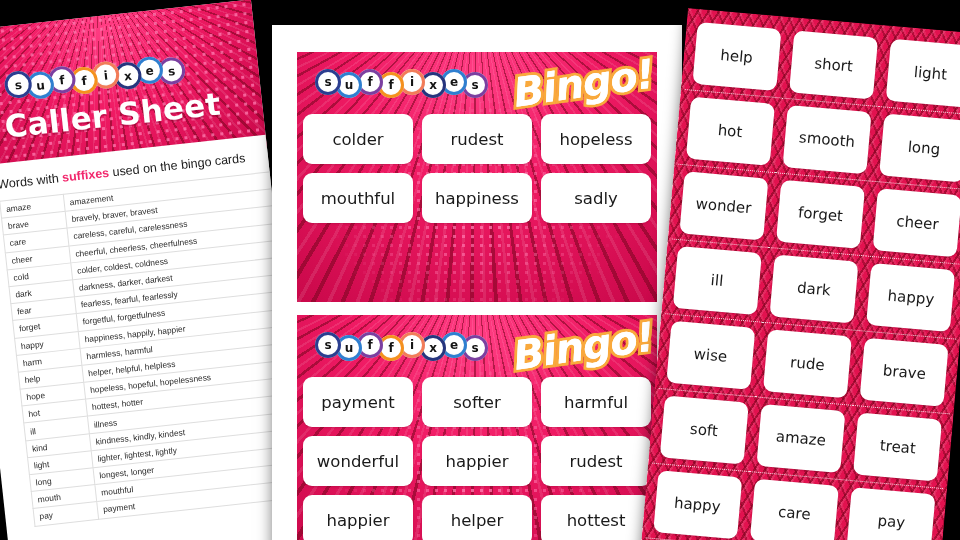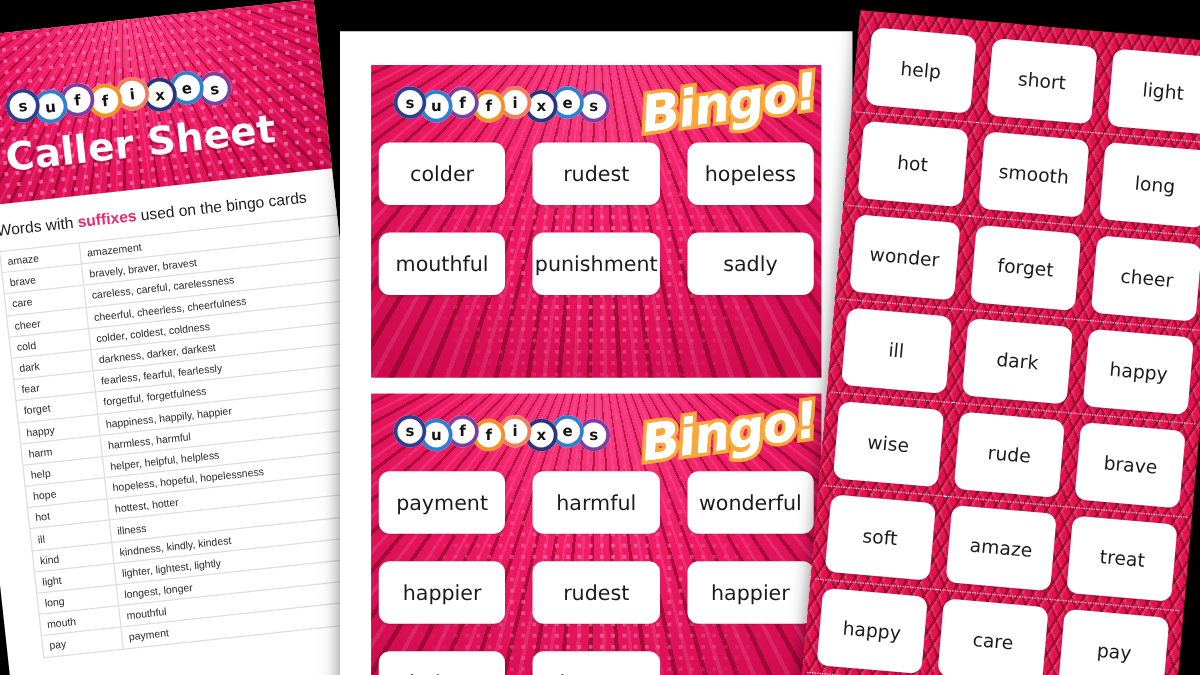--- a/index.html
+++ b/index.html
@@ -66,21 +66,21 @@
     background: #fff;
     box-shadow: 0 0 14px rgba(0,0,0,.5);
     overflow: hidden;
   }
   .bingo-card { position: relative; width: 360px; height: 250px; margin: 27px auto 0; overflow: hidden; }
   .bingo-card.second { margin-top: 13px; }
   .card-head { position: relative; height: 62px; }
   .grid3 {
     position: relative; display: grid;
     grid-template-columns: repeat(3, 1fr);
-    gap: 22px; padding: 0 6px 10px;
+    gap: 9px; padding: 0 6px 10px;
   }
   .cell {
     background: #fff; border-radius: 9px;
     height: 50px; display: flex; align-items: center; justify-content: center;
     font-size: 16.5px; color: #1a1a1a;
     font-family: "DejaVu Sans", sans-serif;
     box-shadow: 0 1px 2px rgba(120,0,40,.25);
   }
 
   
@@ -307,21 +307,21 @@
               </div>
             </div>
             <div class="bingoword" style="left: 216px; top: 8px; font-size: 40px;">Bingo!</div>
             <div class="bingoword-top" style="left: 216px; top: 8px; font-size: 40px;">Bingo!</div>
           </div>
           <div class="grid3">
             <div class="cell">colder</div>
             <div class="cell">rudest</div>
             <div class="cell">hopeless</div>
             <div class="cell">mouthful</div>
-            <div class="cell">punishment</div>
+            <div class="cell">happiness</div>
             <div class="cell">sadly</div>
           </div>
         </div>
         <div class="bingo-card pinkbg second">
           <div class="halftone"></div>
           <div class="card-head">
             <div class="balls" style="left: 18px; top: 17px;">
               <div class="ball" style="width: 26px; height: 26px; color: rgb(20, 20, 20); border-color: rgb(43, 62, 144); margin-left: 0px; font-size: 12px; z-index: 20; transform: translateY(0px);">
                 <span>s</span>
               </div>
@@ -345,20 +345,21 @@
               </div>
               <div class="ball" style="width: 26px; height: 26px; color: rgb(20, 20, 20); border-color: rgb(123, 63, 160); margin-left: -5px; font-size: 12px; z-index: 13; transform: translateY(3px);">
                 <span>s</span>
               </div>
             </div>
             <div class="bingoword" style="left: 216px; top: 8px; font-size: 40px;">Bingo!</div>
             <div class="bingoword-top" style="left: 216px; top: 8px; font-size: 40px;">Bingo!</div>
           </div>
           <div class="grid3">
             <div class="cell">payment</div>
+            <div class="cell">softer</div>
             <div class="cell">harmful</div>
             <div class="cell">wonderful</div>
             <div class="cell">happier</div>
             <div class="cell">rudest</div>
             <div class="cell">happier</div>
             <div class="cell">helper</div>
             <div class="cell">hottest</div>
           </div>
         </div>
       </div>

